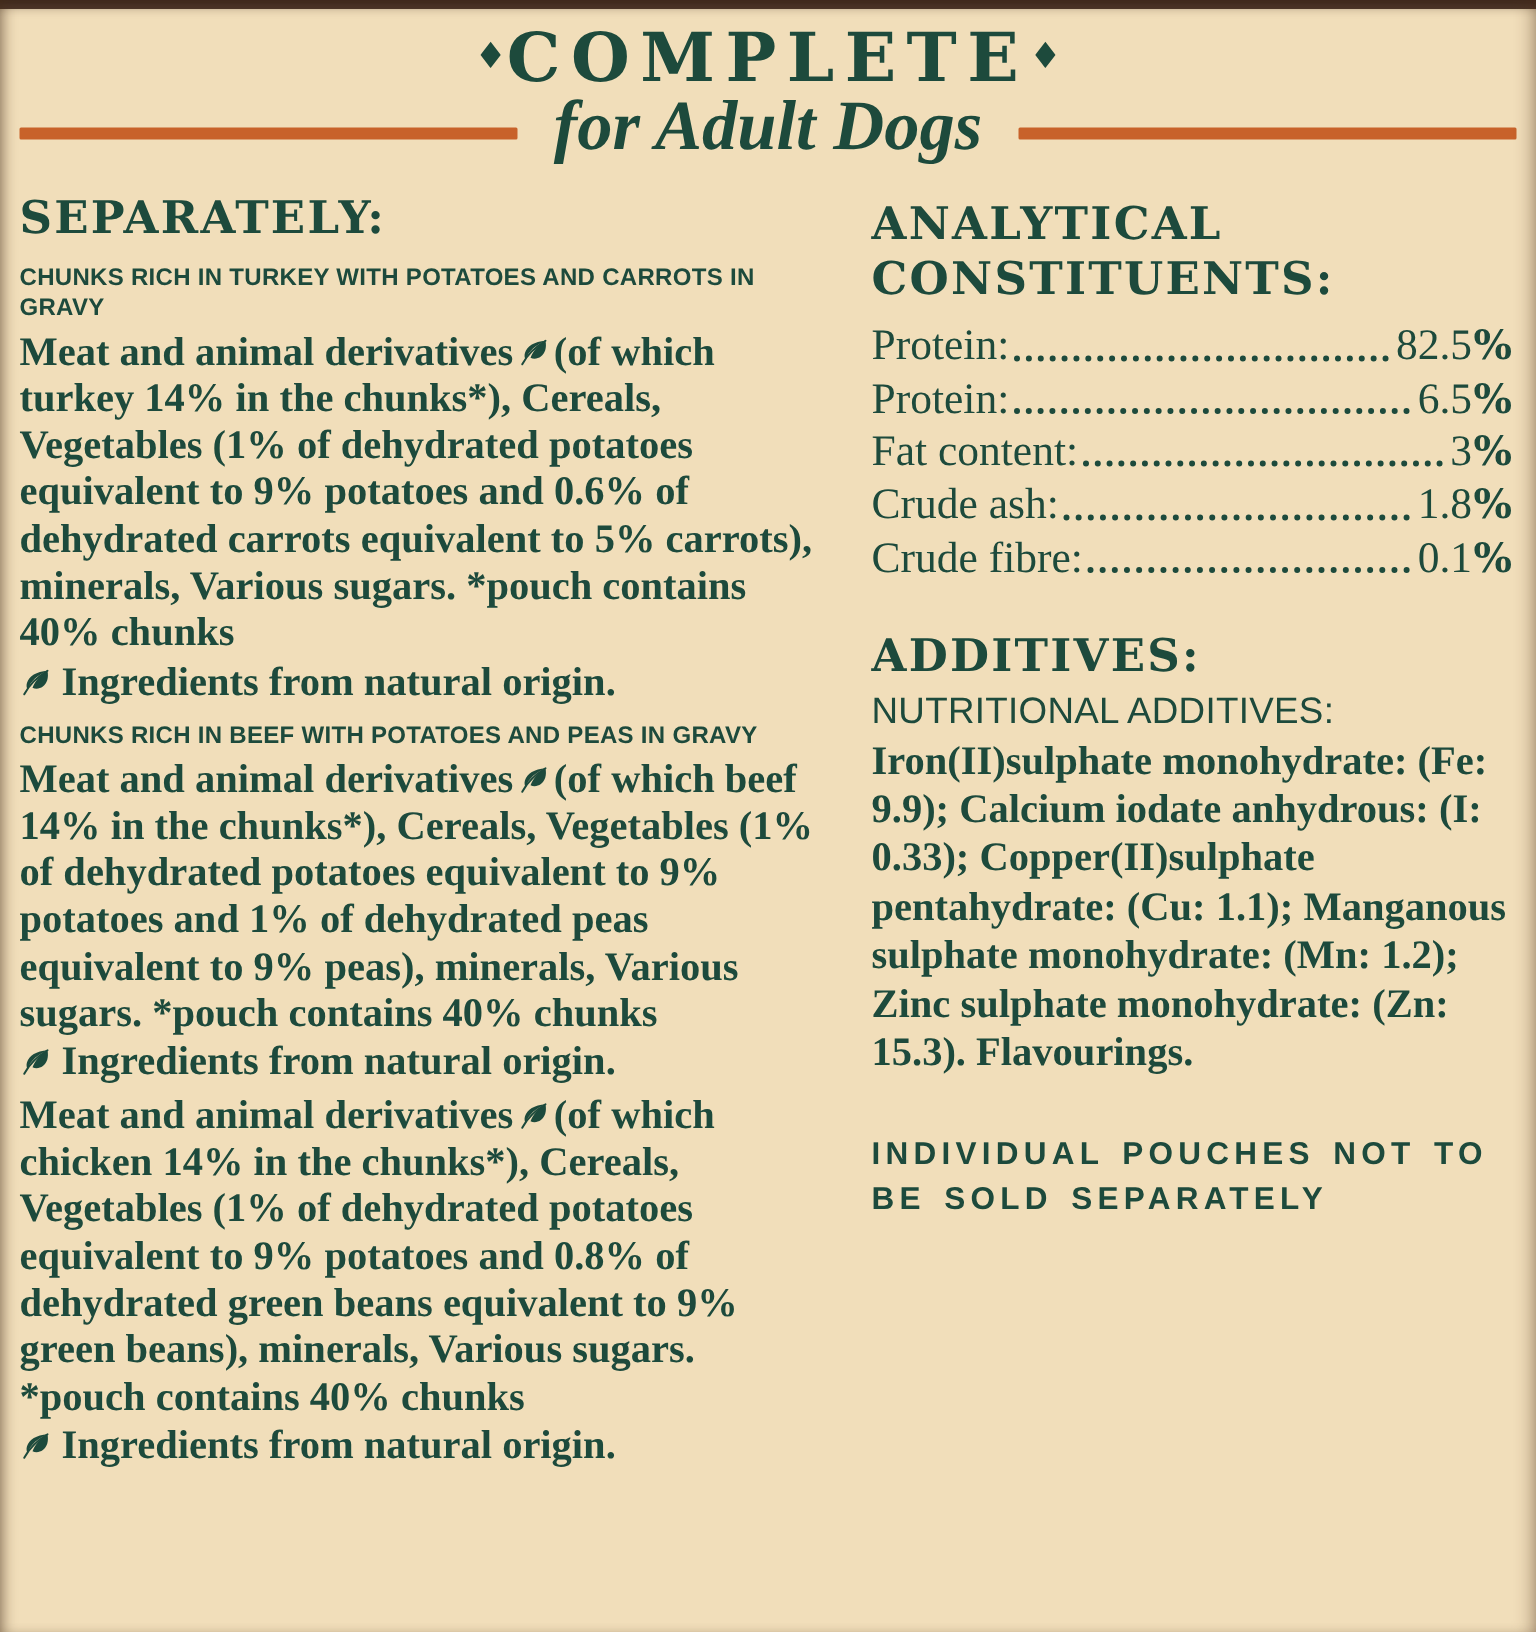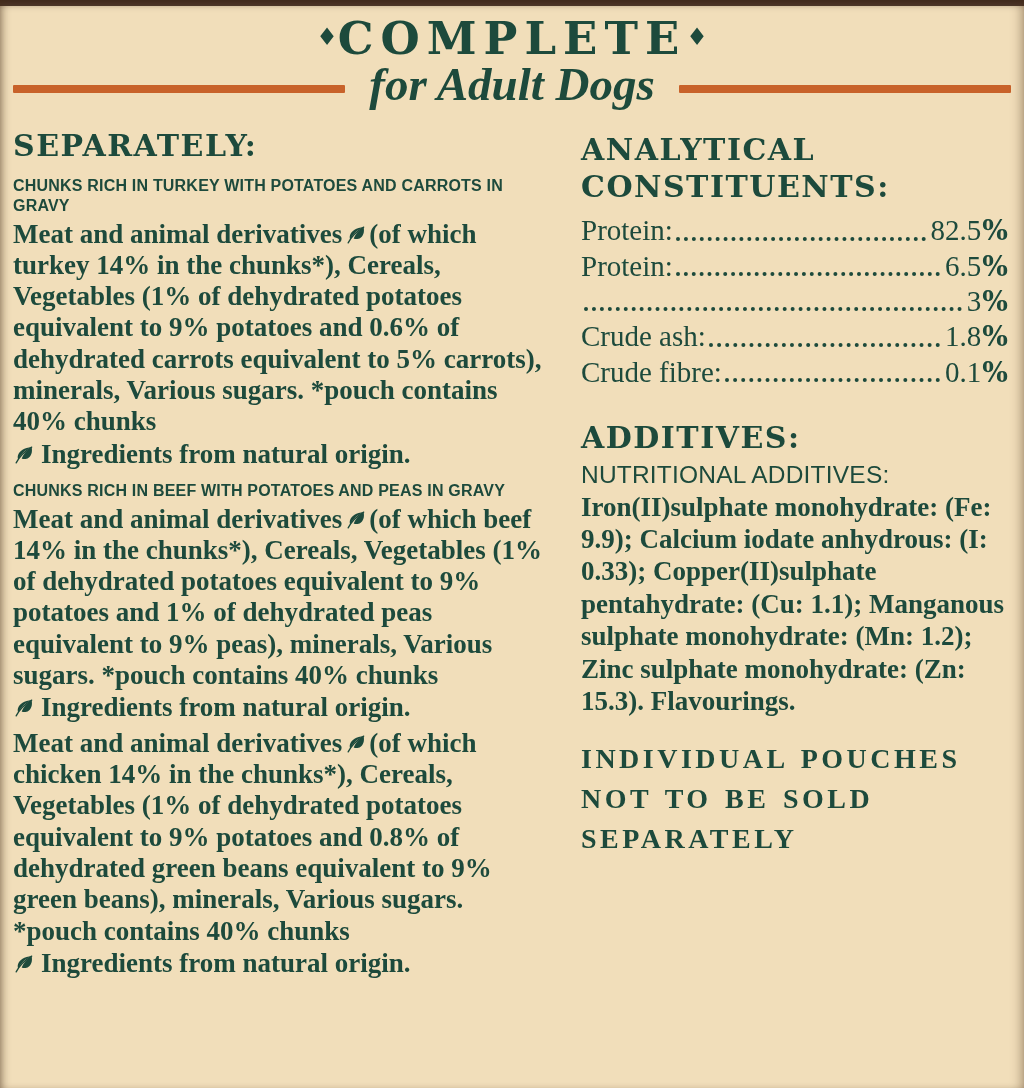--- a/index.html
+++ b/index.html
@@ -103,25 +103,25 @@
   .add-head{margin:30px 0 4px;letter-spacing:2.5px;font-size:32px;}
   .nutr-head{
     font-family:"Liberation Sans", sans-serif;
     font-weight:400;font-size:24.5px;letter-spacing:.2px;
     margin:4px 0 2px;
   }
   .it{line-height:1.2;}
   .iu-block{margin-bottom:12px;}
   .block{display:block;}
   .footer-notice{
-    font-family:Liberation Serif, serif;
-    font-weight:700;font-size:28px;
+    font-family:Liberation Sans, sans-serif;
+    font-weight:700;font-size:21px;
     letter-spacing:3.5px;word-spacing:3px;
     line-height:1.42;
-    margin-top:22px;
+    margin-top:38px;
   }
 </style>
 </head>
 <body>
 
 <div class="top-strip"></div>
 
 <div class="header">
   <div class="brand"><span class="dia">♦</span><span>COMPLETE</span><span class="dia">♦</span></div>
   <div class="subtitle-row">
@@ -188,20 +188,21 @@
         <span class="a-value">82.5</span>
         <span class="a-unit">%</span>
       </div>
       <div class="a-row">
         <span class="a-label">Protein: </span>
         <span class="a-leader"></span>
         <span class="a-value">6.5</span>
         <span class="a-unit">%</span>
       </div>
       <div class="a-row">
+        <span class="a-label">Fat content: </span>
         <span class="a-leader"></span>
         <span class="a-value">3</span>
         <span class="a-unit">%</span>
       </div>
       <div class="a-row">
         <span class="a-label">Crude ash:</span>
         <span class="a-leader"></span>
         <span class="a-value">1.8</span>
         <span class="a-unit">%</span>
       </div>

